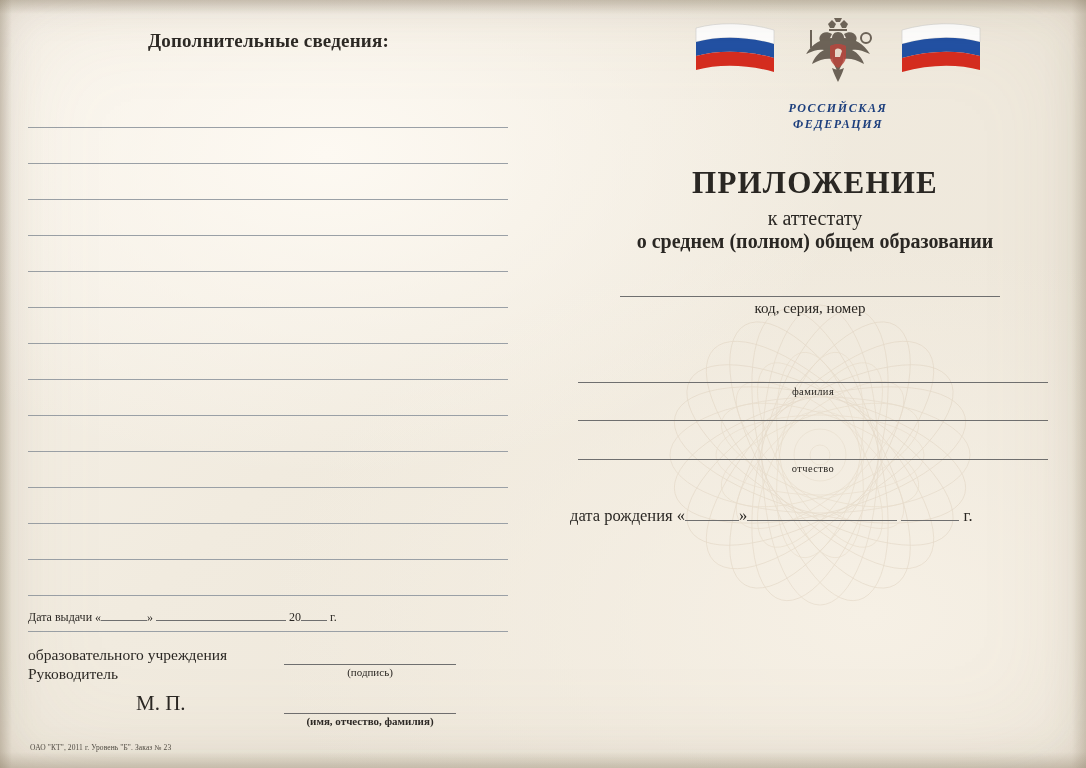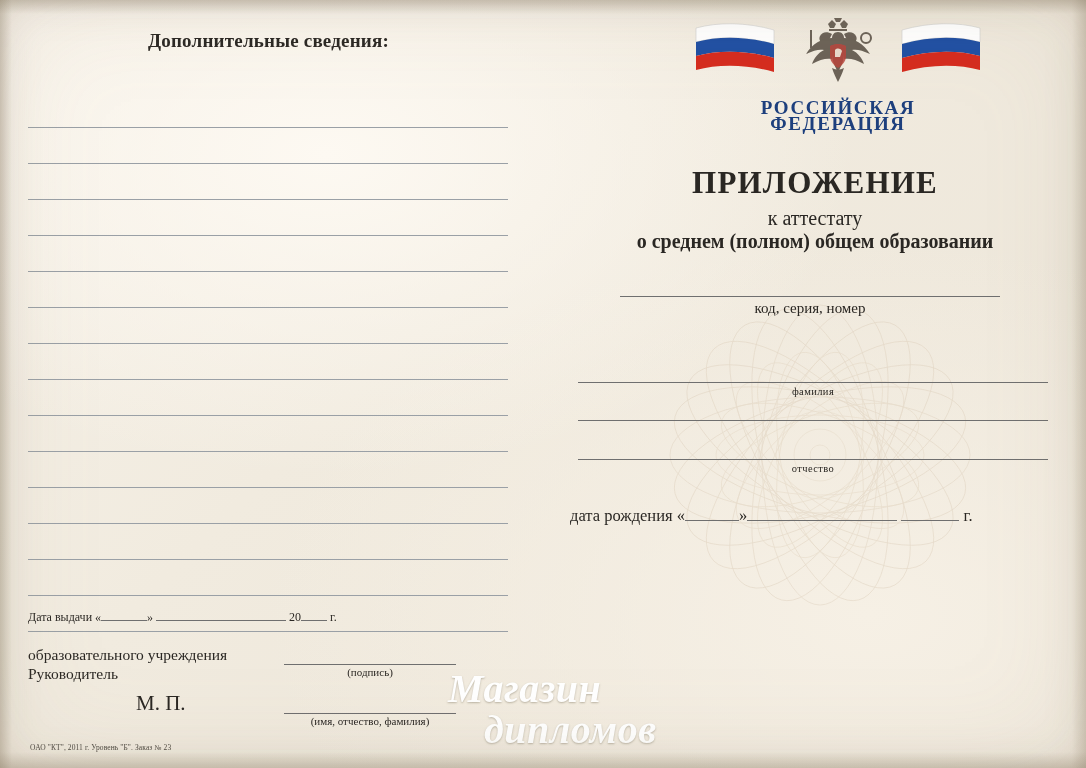--- a/index.html
+++ b/index.html
@@ -119,20 +119,21 @@
     width: 172px;
     border-bottom: 1px solid #6f6f6f;
   }
   .sig-cap-2 {
     position: absolute;
     left: 272px;
     top: 715px;
     width: 196px;
     text-align: center;
     font-size: 11px;
+    font-weight: bold;
   }
   .imprint {
     position: absolute;
     left: 30px;
     top: 743px;
     font-size: 7.5px;
     color: #4a463f;
     letter-spacing: 0.1px;
   }
 
@@ -143,25 +144,26 @@
     top: 18px;
     width: 300px;
     height: 74px;
   }
   .fed-label {
     position: absolute;
     left: 688px;
     top: 100px;
     width: 300px;
     text-align: center;
-    font-size: 19px;
+    font-size: 12px;
     font-weight: bold;
     letter-spacing: 1.6px;
     line-height: 16px;
     color: #1d3f7d;
+    font-style: italic;
   }
   .doc-title {
     position: absolute;
     left: 560px;
     top: 165px;
     width: 510px;
     text-align: center;
     font-size: 31px;
     font-weight: bold;
     letter-spacing: 1.2px;
@@ -399,23 +401,19 @@
   <div class="name-line" style="top:459px;"></div>
   <div class="name-cap" style="top:463px;">отчество</div>
 
   <div class="birth-row">
     <span>дата рождения</span>
     <span>«</span><span class="b-short"></span><span>»</span><span class="b-long"></span>
     <span class="b-year"></span>
     <span>г.</span>
   </div>
 
-  <div class="shop-mark">
-    <div>Магазин</div>
-    <div style="margin-left:36px;">дипломов</div>
-  </div>
 
   <div class="vignette"></div>
   <div class="edge-top"></div>
   <div class="edge-left"></div>
   <div class="edge-bottom"></div>
   <div class="edge-right"></div>
 </div>
 
 </body></html>

